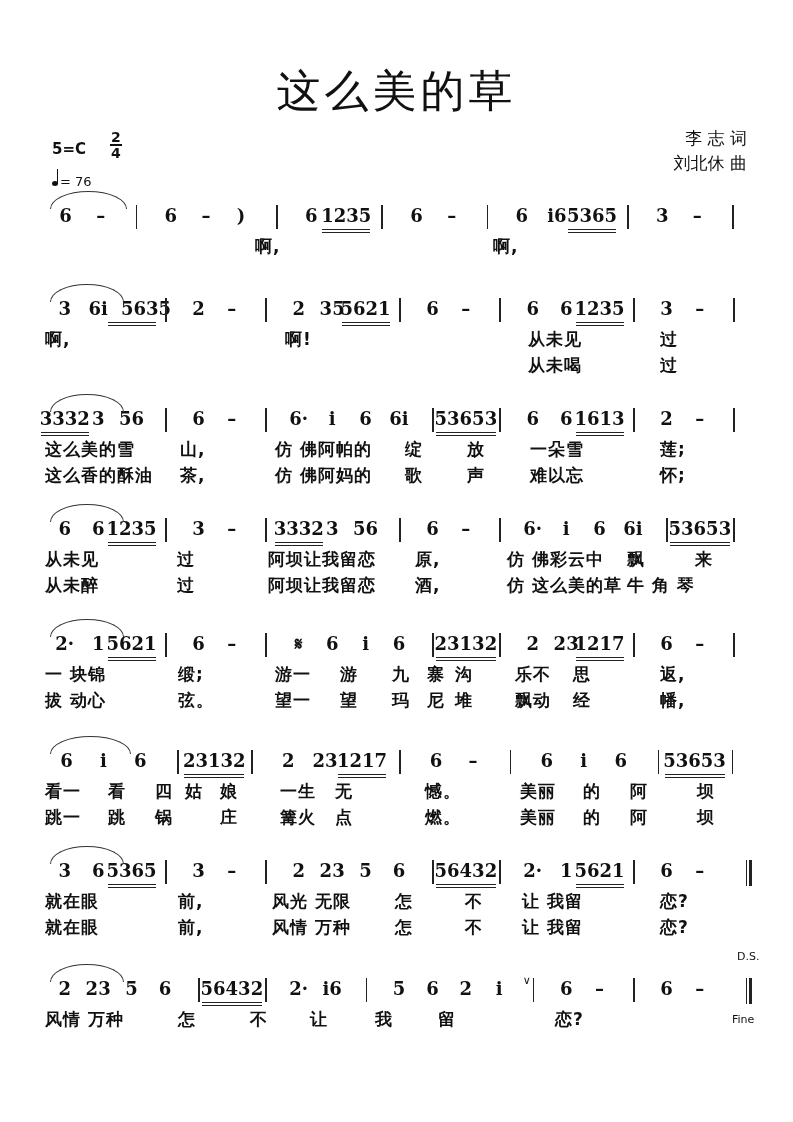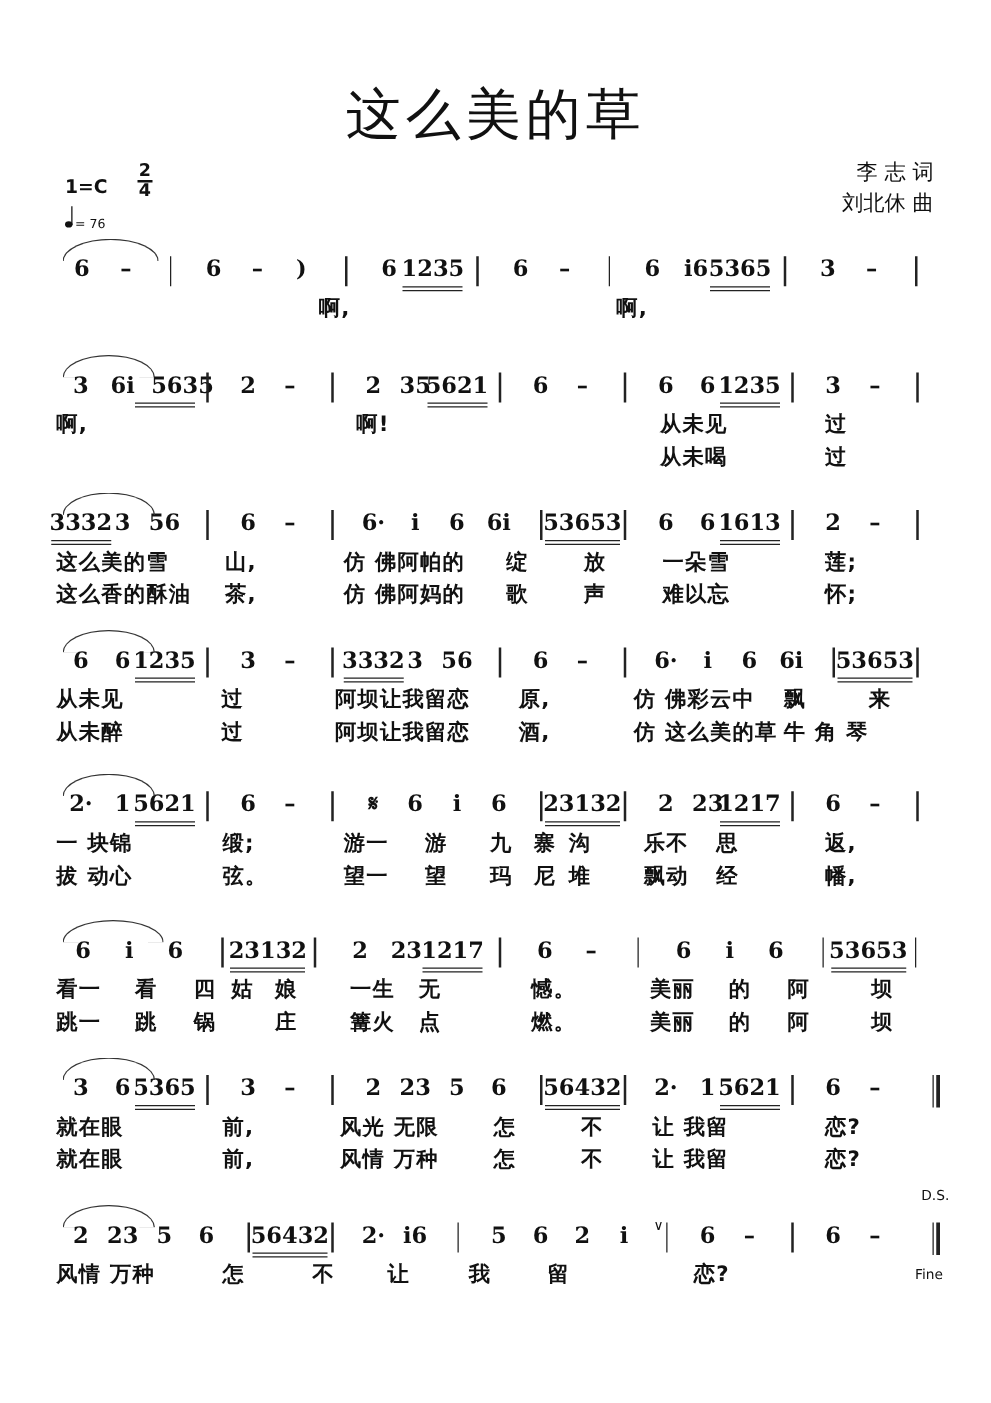--- a/index.html
+++ b/index.html
@@ -2,41 +2,41 @@
 <html><head>
 <meta charset="utf-8">
 <style>
   html, body { margin:0; padding:0; background:#fff; }
   body { width:793px; height:1122px; position:relative; overflow:hidden; font-family:"DejaVu Sans", sans-serif; color:#111; }
   .title { position:absolute; left:0; width:793px; top:62px; text-align:center; font-size:44px; letter-spacing:4px; font-weight:normal; }
   .credits { position:absolute; right:46px; top:126px; font-size:17px; line-height:25px; text-align:right; }
   .key { position:absolute; left:52px; top:140px; font-size:15px; font-weight:bold; }
   .timesig { position:absolute; left:110px; top:130px; font-size:14px; font-weight:bold; text-align:center; line-height:14px; }
   .timesig .num { border-bottom:2px solid #111; padding:0 1px; }
-  .tempo { position:absolute; left:52px; top:174px; font-size:10px; }
+  .tempo { position:absolute; left:52px; top:174px; font-size:13px; }
   .tempo .note { display:inline-block; width:6px; height:5px; background:#111; border-radius:50%; margin-right:2px; position:relative; }
   .tempo .note:after { content:""; position:absolute; right:0; bottom:2px; width:1px; height:15px; background:#111; }
   .row { position:absolute; left:0; width:793px; }
   .tok { position:absolute; font-family:"DejaVu Serif", serif; font-size:18px; font-weight:bold; transform:translateX(-50%); white-space:nowrap; }
   .bar { position:absolute; width:1.5px; height:24px; background:#222; }
   .dbar { position:absolute; width:6px; height:26px; border-left:1.5px solid #222; border-right:3px solid #222; box-sizing:border-box; }
   .uline { position:absolute; height:0; border-top:1.3px solid #222; }
   .arc { position:absolute; height:18px; border:1.3px solid #333; border-bottom:none; border-radius:50% 50% 0 0 / 100% 100% 0 0; box-sizing:border-box; }
   .lyr { position:absolute; font-size:17px; font-weight:bold; white-space:nowrap; letter-spacing:1px; }
   .mark { position:absolute; font-size:11px; }
 </style>
 </head>
 <body>
 
 <div class="title">这么美的草</div>
 <div class="credits">
   <div>李 志 词</div>
   <div>刘北休 曲</div>
 </div>
-<div class="key">1=C</div>
+<div class="key">5=C</div>
 <div class="timesig">
   <div class="num">2</div>
   <div>4</div>
 </div>
 <div class="tempo"><span class="note"></span><span>= 76</span></div>
 
 <div id="score">
     <div class="row" style="top: 205px;">
       <span class="tok" style="left: 65.55px; top: 0px;">6</span>
       <span class="tok" style="left: 100.65px; top: 0px;">–</span>

